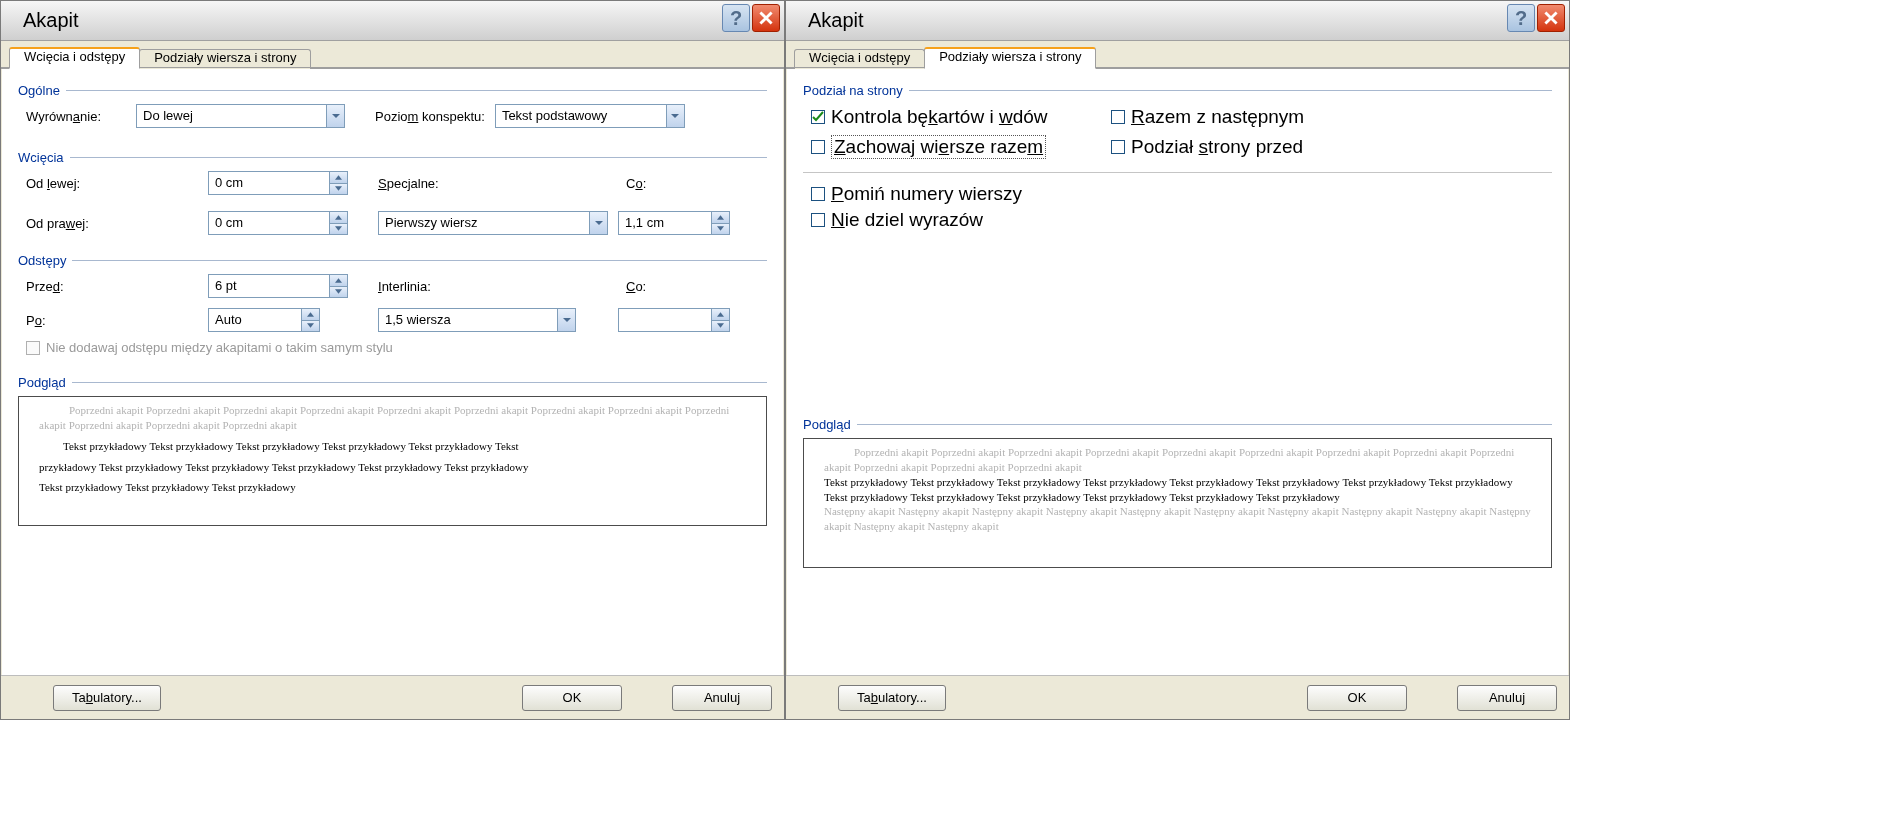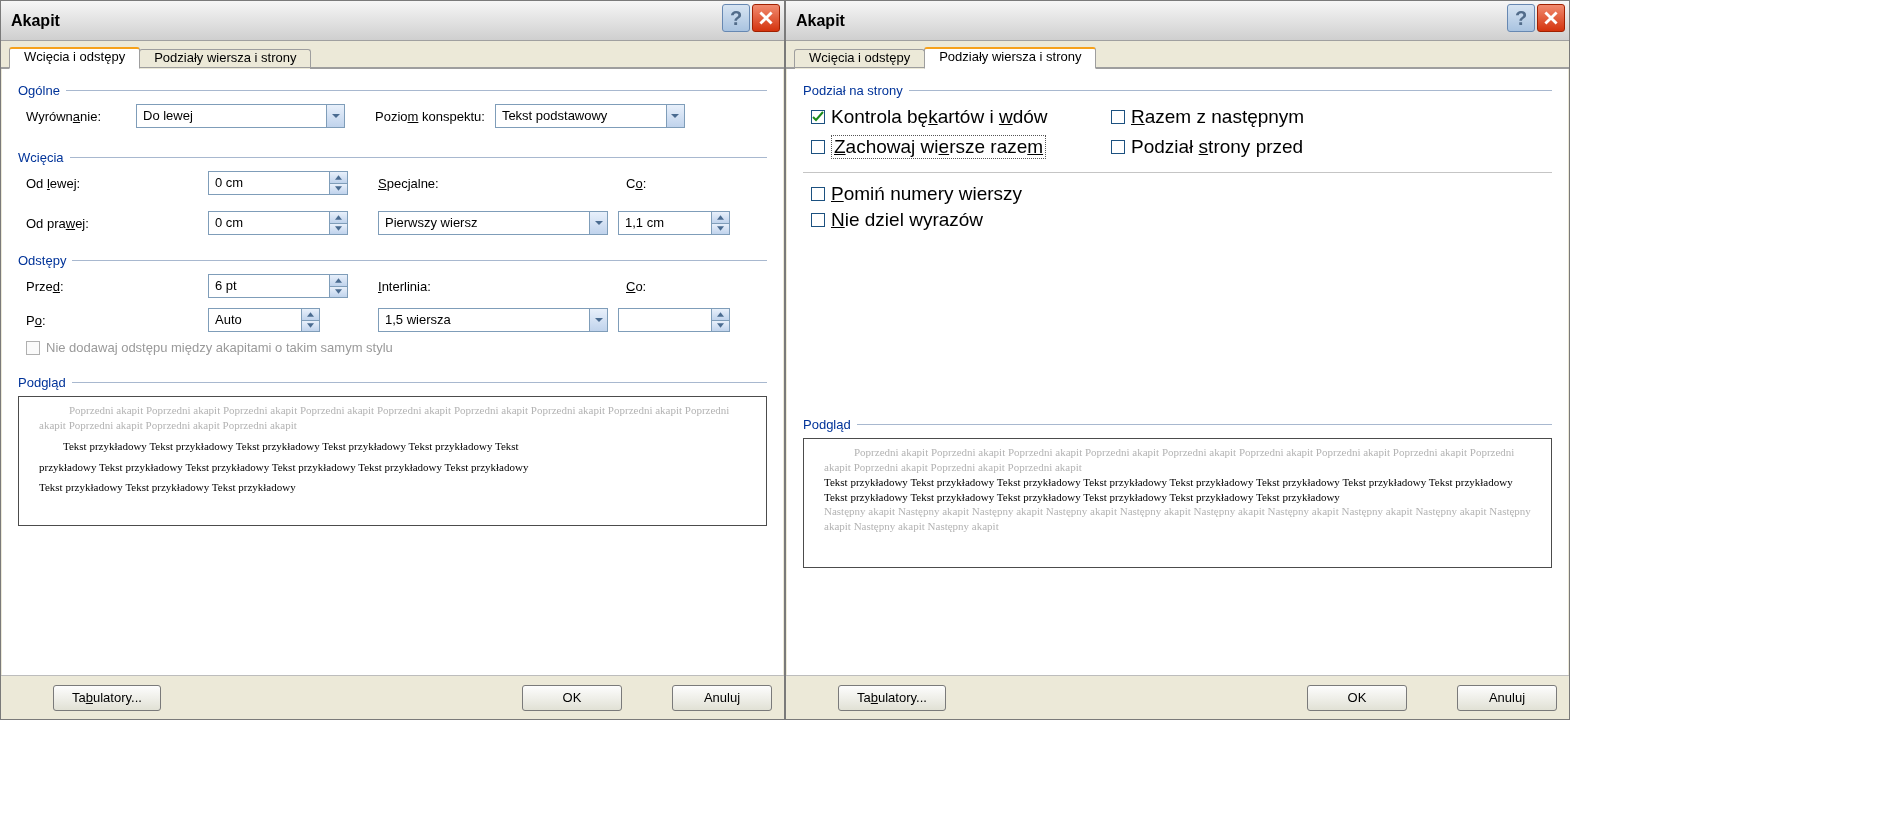--- a/index.html
+++ b/index.html
@@ -26,23 +26,24 @@
   .titlebar {
     height: 40px;
     background: linear-gradient(to bottom,#f6f6f6,#cfcfcf);
     display: flex;
     align-items: center;
     padding: 0 4px 0 10px;
     border-bottom: 1px solid #a0a0a0;
     position: relative;
   }
   .title-text {
-    font-size: 16px;
-    font-weight: bold;
+    font-size: 20px;
+    font-weight: normal;
     color: #000;
+    margin-left: 12px;
   }
   .title-btns {
     position: absolute;
     right: 4px;
     top: 3px;
     display: flex;
     gap: 2px;
   }
   .help-btn {
     width: 28px; height: 28px;
@@ -349,21 +350,21 @@
                 <path d="M0 5 L4 0 L8 5 Z" fill="#4a6b90"></path>
               </svg>
             </span>
             <span class="b">
               <svg viewBox="0 0 8 5">
                 <path d="M0 0 L4 5 L8 0 Z" fill="#4a6b90"></path>
               </svg>
             </span>
           </span>
       </div>
-      <div class="combo" style="width:230px; margin-left:10px;">
+      <div class="combo" style="width:198px; margin-left:10px;">
         <span class="v">1,5 wiersza</span>
         <span class="arrow">
             <svg viewBox="0 0 8 8">
               <path d="M0 2 L4 6 L8 2 Z" fill="#4a6b90"></path>
             </svg>
           </span>
       </div>
       <div class="spin" style="width:112px;">
         <span class="v"></span>
         <span class="btns">

